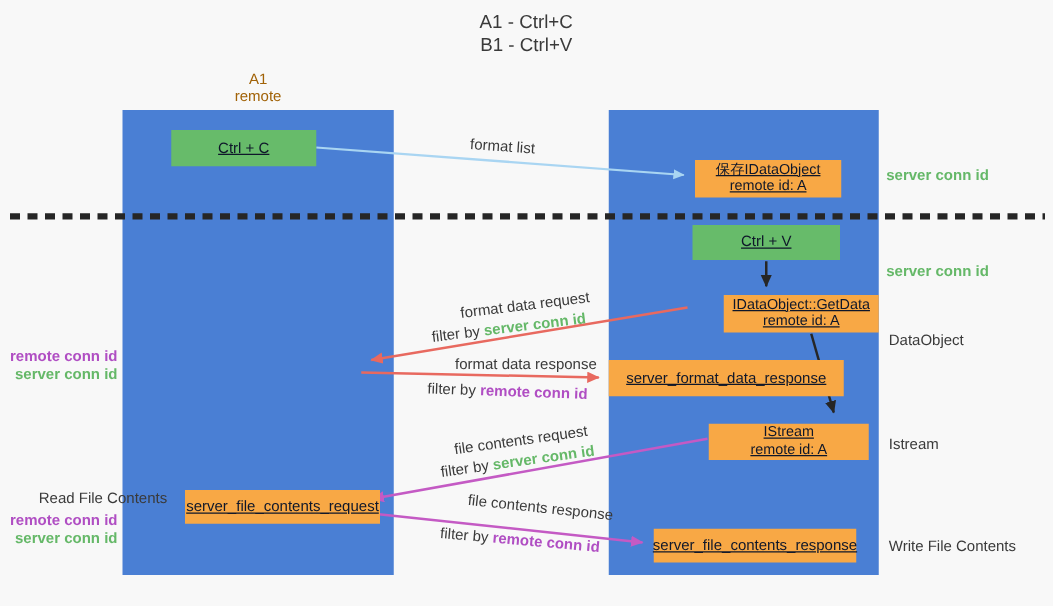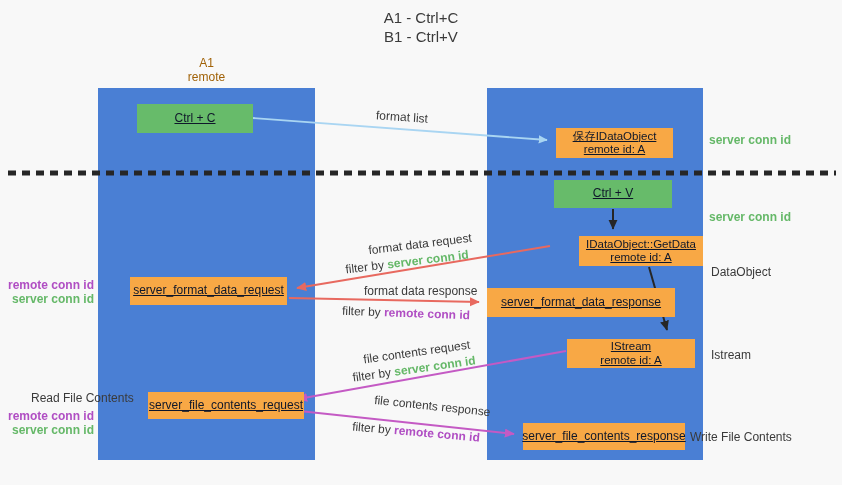--- a/index.html
+++ b/index.html
@@ -72,21 +72,20 @@
     <span>remote id: A</span>
   </div>
 
   <div class="box green" style="left:554px;top:180px;width:118px;height:28px;">Ctrl + V</div>
 
   <div class="box orange small" style="left:551px;top:236px;width:124px;height:30px;margin-left:28px;">
     <span>IDataObject::GetData</span>
     <span>remote id: A</span>
   </div>
 
-  <div class="box orange" style="left:130px;top:277px;width:157px;height:28px;">server_format_data_request</div>
 
   <div class="box orange" style="left:487px;top:288px;width:188px;height:29px;">server_format_data_response</div>
 
   <div class="box orange small" style="left:567px;top:339px;width:128px;height:29px;">
     <span>IStream</span>
     <span>remote id: A</span>
   </div>
 
   <div class="box orange" style="left:128px;top:392px;width:156px;height:27px;margin-left:20px;">server_file_contents_request</div>
 
@@ -125,15 +124,15 @@
   <div class="mlabel right-align" style="left:0;top:391px;width:96px;margin-left:31px;">Read File Contents</div>
   <div class="mlabel right-align" style="left:0;top:409px;width:94px;">
     <div class="bold-purple">remote conn id</div>
     <div class="bold-green">server conn id</div>
   </div>
 
   <div class="mlabel bold-green" style="left:709px;top:133px;">server conn id</div>
   <div class="mlabel bold-green" style="left:709px;top:210px;">server conn id</div>
   <div class="mlabel" style="left:711px;top:245px;margin-top:20px;">DataObject</div>
   <div class="mlabel" style="left:711px;top:348px;">Istream</div>
-  <div class="mlabel" style="left:690px;top:430px;">Write File Contents</div>
+  <div class="mlabel" style="left:711px;top:430px;">Write File Contents</div>
 
 </div>
 
 </body></html>

